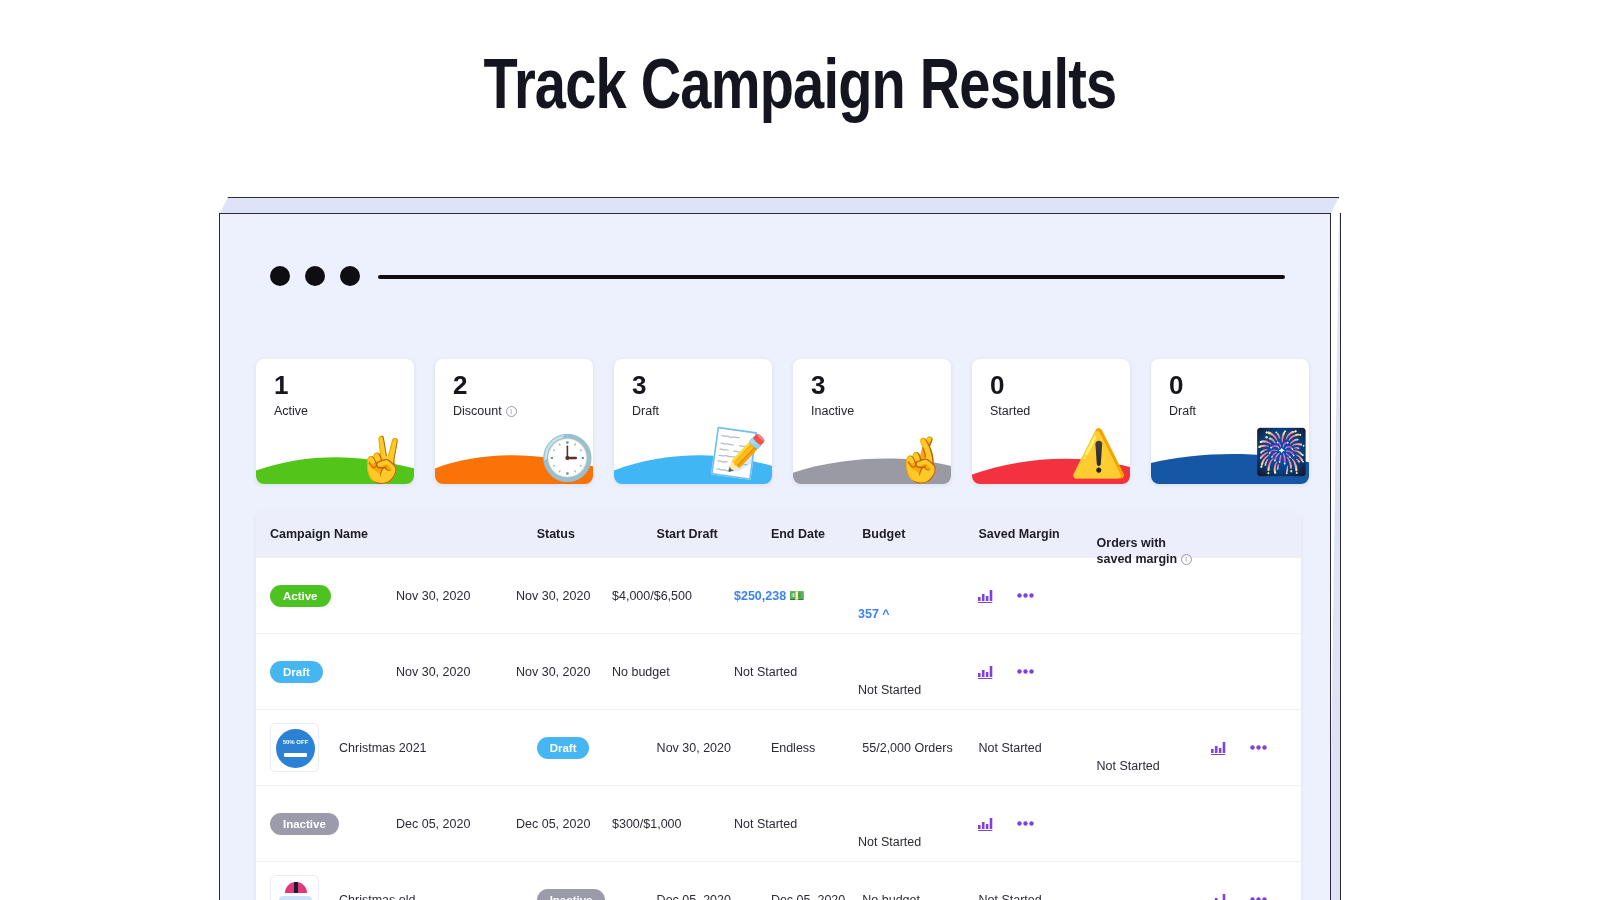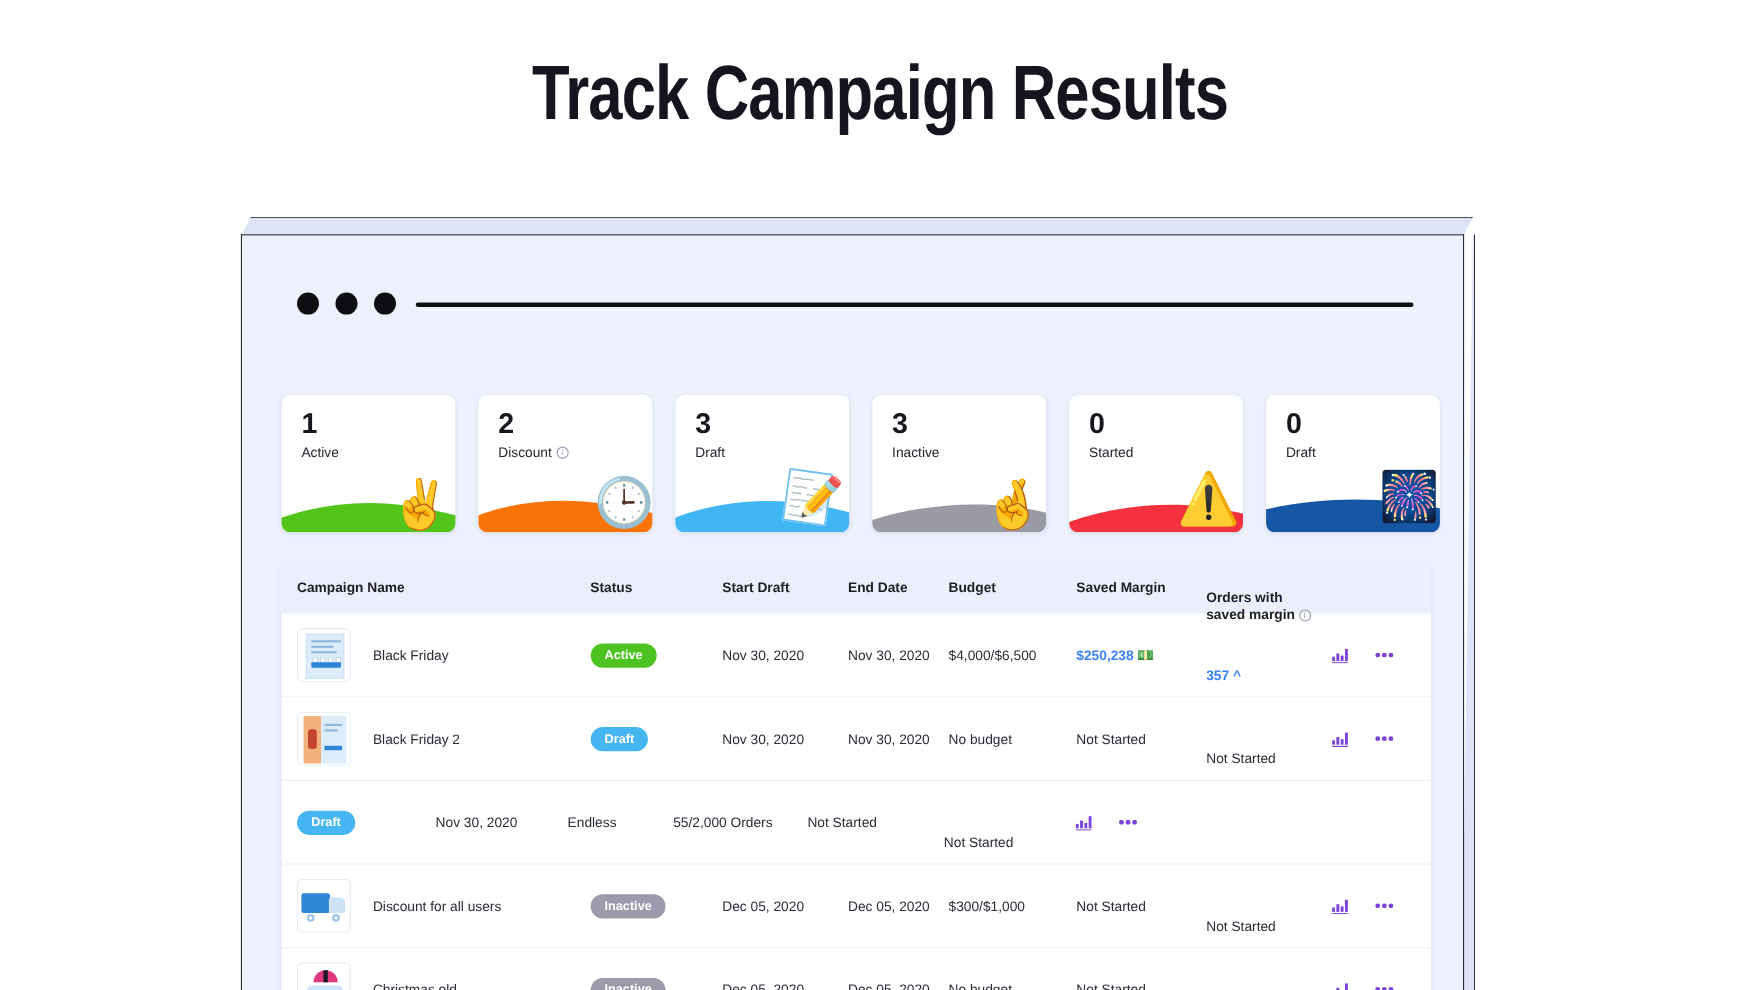--- a/index.html
+++ b/index.html
@@ -246,37 +246,20 @@
           <div class="c-margin">Saved Margin</div>
           <div class="c-orders">
             <span>Orders with</span><br>
             <span>saved margin</span>
             <i class="info">i</i>
           </div>
           <div class="c-act"></div>
         </div>
 
         <div class="tr">
-          <div class="c-name">
-            <div class="thumb">
-              <div class="t1">
-                  <span class="bar" style="top:5px"></span>
-                  <span class="bar" style="top:10px;width:20px"></span>
-                  <span class="bar" style="top:15px;width:23px"></span>
-                  <span class="cd">
-                    <i></i>
-                    <i></i>
-                    <i></i>
-                    <i></i>
-                  </span>
-                  <span class="btn"></span>
-                </div>
-            </div>
-            <span>Black Friday</span>
-          </div>
           <div class="c-status"><span class="badge b-active">Active</span></div>
           <div class="c-start">Nov 30, 2020</div>
           <div class="c-end">Nov 30, 2020</div>
           <div class="c-budget">$4,000/$6,500</div>
           <div class="c-margin">
             <span class="green">$250,238</span>
             <span>💵</span>
           </div>
           <div class="c-orders">
             <span class="green">357</span>
@@ -292,33 +275,20 @@
               </svg>
             <svg class="ic-menu" width="17" height="5" viewBox="0 0 17 5">
                 <circle cx="2.5" cy="2.5" r="2.2" fill="#7c42d9"></circle>
                 <circle cx="8.5" cy="2.5" r="2.2" fill="#7c42d9"></circle>
                 <circle cx="14.5" cy="2.5" r="2.2" fill="#7c42d9"></circle>
               </svg>
           </div>
         </div>
 
         <div class="tr">
-          <div class="c-name">
-            <div class="thumb">
-              <div class="t2">
-                  <span class="l"></span>
-                  <span class="r">
-                    <i style="top:7px"></i>
-                    <i style="top:12px;width:12px"></i>
-                    <span class="bn"></span>
-                  </span>
-                </div>
-            </div>
-            <span>Black Friday 2</span>
-          </div>
           <div class="c-status"><span class="badge b-draft">Draft</span></div>
           <div class="c-start">Nov 30, 2020</div>
           <div class="c-end">Nov 30, 2020</div>
           <div class="c-budget">No budget</div>
           <div class="c-margin">Not Started</div>
           <div class="c-orders">Not Started</div>
           <div class="c-act">
             <svg class="ic-chart" width="15" height="14" viewBox="0 0 15 14">
                 <rect x="0" y="8" width="2.6" height="4" fill="#7c42d9"></rect>
                 <rect x="3.9" y="5" width="2.6" height="7" fill="#7c42d9"></rect>
@@ -328,20 +298,29 @@
               </svg>
             <svg class="ic-menu" width="17" height="5" viewBox="0 0 17 5">
                 <circle cx="2.5" cy="2.5" r="2.2" fill="#7c42d9"></circle>
                 <circle cx="8.5" cy="2.5" r="2.2" fill="#7c42d9"></circle>
                 <circle cx="14.5" cy="2.5" r="2.2" fill="#7c42d9"></circle>
               </svg>
           </div>
         </div>
 
         <div class="tr">
+          <div class="c-name">
+            <div class="thumb">
+              <div class="t3">
+                  <span class="txt">50% OFF</span>
+                  <span class="bn"></span>
+                </div>
+            </div>
+            <span>Christmas 2021</span>
+          </div>
           <div class="c-status"><span class="badge b-draft">Draft</span></div>
           <div class="c-start">Nov 30, 2020</div>
           <div class="c-end">Endless</div>
           <div class="c-budget">55/2,000 Orders</div>
           <div class="c-margin">Not Started</div>
           <div class="c-orders">Not Started</div>
           <div class="c-act">
             <svg class="ic-chart" width="15" height="14" viewBox="0 0 15 14">
                 <rect x="0" y="8" width="2.6" height="4" fill="#7c42d9"></rect>
                 <rect x="3.9" y="5" width="2.6" height="7" fill="#7c42d9"></rect>
@@ -351,31 +330,20 @@
               </svg>
             <svg class="ic-menu" width="17" height="5" viewBox="0 0 17 5">
                 <circle cx="2.5" cy="2.5" r="2.2" fill="#7c42d9"></circle>
                 <circle cx="8.5" cy="2.5" r="2.2" fill="#7c42d9"></circle>
                 <circle cx="14.5" cy="2.5" r="2.2" fill="#7c42d9"></circle>
               </svg>
           </div>
         </div>
 
         <div class="tr">
-          <div class="c-name">
-            <div class="thumb">
-              <div class="t4">
-                  <span class="body"></span>
-                  <span class="cab"></span>
-                  <span class="w" style="left:5px"></span>
-                  <span class="w" style="left:28px"></span>
-                </div>
-            </div>
-            <span>Discount for all users</span>
-          </div>
           <div class="c-status"><span class="badge b-inactive">Inactive</span></div>
           <div class="c-start">Dec 05, 2020</div>
           <div class="c-end">Dec 05, 2020</div>
           <div class="c-budget">$300/$1,000</div>
           <div class="c-margin">Not Started</div>
           <div class="c-orders">Not Started</div>
           <div class="c-act">
             <svg class="ic-chart" width="15" height="14" viewBox="0 0 15 14">
                 <rect x="0" y="8" width="2.6" height="4" fill="#7c42d9"></rect>
                 <rect x="3.9" y="5" width="2.6" height="7" fill="#7c42d9"></rect>

